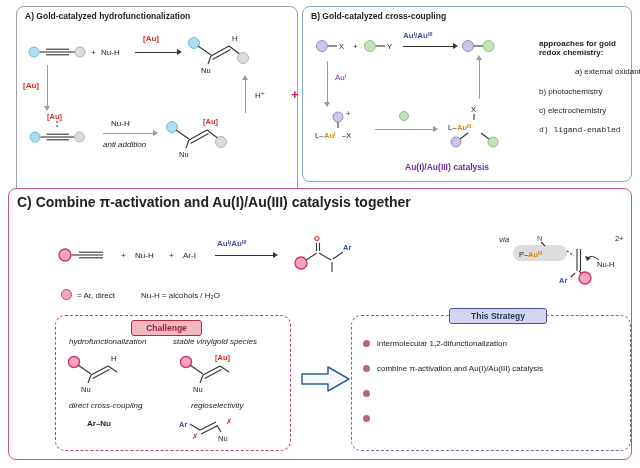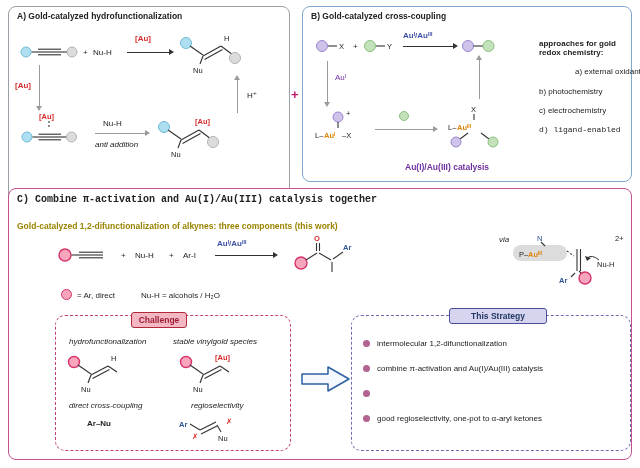--- a/index.html
+++ b/index.html
@@ -1,31 +1,31 @@
 <!DOCTYPE html>
 <html><head>
 <meta charset="utf-8">
 <style>
   * { margin:0; padding:0; box-sizing:border-box; }
   body { font-family:"Liberation Sans","DejaVu Sans",sans-serif; background:#ffffff; }
   .canvas { position:relative; width:640px; height:468px; background:#fff; overflow:hidden; }
   .panel { position:absolute; background:#fff; border-radius:8px; }
-  #panelA { left:8px;  top:6px;   width:282px; height:215px; border:1.5px solid #9aa0a6; }
+  #panelA { left:16px;  top:6px;   width:282px; height:215px; border:1.5px solid #9aa0a6; }
   #panelB { left:302px; top:6px;  width:330px; height:176px; border:1.5px solid #7fa8cc; }
   #panelC { left:8px;  top:188px; width:624px; height:272px; border:1.5px solid #c4538c; }
   .t { position:absolute; font-size:8px; color:#222; white-space:nowrap; line-height:1.15; }
   .b { font-weight:bold; }
   .it { font-style:italic; }
   .red { color:#d92b2b; }
   .purple { color:#7030a0; }
   .blue { color:#3f51a5; }
   .olive { color:#9a8400; }
   .magenta { color:#c2186b; }
   .s85 { font-size:8.5px; }
-  .s9 { font-size:10px;font-family:Liberation Mono, monospace; }
+  .s9 { font-size:14px; }
   .wrap { white-space:normal; }
   .circ { position:absolute; border-radius:50%; }
   .c-green { background:#c3e2ba; border:1px solid #8cc07e; }
   .c-pink  { background:#f7a6bb; border:1.4px solid #d6336c; }
   .harrow { position:absolute; height:1px; }
   .harrow.dark { background:#333; }
   .harrow.gray { background:#9a9a9a; }
   .harrow::after { content:""; position:absolute; right:-5px; top:-3px;
     border-top:3.5px solid transparent; border-bottom:3.5px solid transparent; }
   .harrow.dark::after { border-left:5px solid #333; }
@@ -181,21 +181,20 @@
       <div class="t b wrap" style="position:static;">approaches for gold redox chemistry:</div>
       <div class="t" style="position:static;margin-top:10px;margin-left:36px;">a) external oxidants</div>
       <div class="t" style="position:static;margin-top:10px;">b) photochemistry</div>
       <div class="t" style="position:static;margin-top:10px;">c) electrochemistry</div>
       <div class="t" style="position:static;margin-top:10px;font-family:Liberation Mono, monospace;">d) ligand-enabled</div>
     </div>
   </div>
 
   <div class="panel" id="panelC">
     <span class="t b s9" style="left:8px;top:5px;">C) Combine π-activation and Au(I)/Au(III) catalysis together</span>
-    <span class="t b olive s85" style="left:8px;top:33px;">Gold-catalyzed 1,2-difunctionalization of alkynes: three components (this work)</span>
 
     <svg style="left:48px;top:58px;" width="58" height="16" viewBox="0 0 58 16">
       <circle cx="8" cy="8" r="6" fill="#f7a6bb" stroke="#d6336c" stroke-width="1.4"></circle>
       <line x1="14.5" y1="8" x2="22" y2="8"></line>
       <line x1="22" y1="5.2" x2="46" y2="5.2"></line>
       <line x1="22" y1="8" x2="46" y2="8"></line>
       <line x1="22" y1="10.8" x2="46" y2="10.8"></line>
     </svg>
     <span class="t" style="left:112px;top:62px;">+</span>
     <span class="t" style="left:126px;top:62px;">Nu-H</span>
@@ -235,21 +234,21 @@
       <text x="86" y="38">Nu-H</text>
       <path d="M 88,31 Q 81,25 76,29" fill="none" stroke="#333" stroke-width="1"></path>
       <polygon points="74,27 80,29 76,32" fill="#333"></polygon>
     </svg>
 
     <div class="circ c-pink" style="left:52px;top:100px;width:11px;height:11px;"></div>
     <span class="t" style="left:68px;top:102px;">= Ar, direct</span>
     <span class="t" style="left:132px;top:102px;">Nu-H = alcohols / H₂O</span>
 
     <div class="dashedbox" id="challengeBox" style="left:46px;top:126px;width:236px;height:136px;"></div>
-    <div class="boxheader" id="challengeHeader" style="left:122px;top:123px;width:56px;">Challenge</div>
+    <div class="boxheader" id="challengeHeader" style="left:122px;top:131px;width:71px;">Challenge</div>
 
     <span class="t it" style="left:60px;top:148px;">hydrofunctionalization</span>
     <svg style="left:56px;top:162px;" width="60" height="44" viewBox="0 0 60 44">
       <circle cx="9" cy="11" r="5.5" fill="#f7a6bb" stroke="#d6336c" stroke-width="1.4"></circle>
       <line x1="13" y1="14" x2="26" y2="23"></line>
       <line x1="26" y1="24" x2="43" y2="15"></line>
       <line x1="27.5" y1="27.5" x2="44.5" y2="18.5"></line>
       <line x1="26" y1="24" x2="23" y2="32"></line>
       <text x="16" y="41">Nu</text>
       <line x1="43" y1="15" x2="52" y2="21"></line>
@@ -289,16 +288,15 @@
 
     <div class="dashedbox" id="strategyBox" style="left:342px;top:126px;width:280px;height:136px;"></div>
     <div class="boxheader" id="strategyHeader" style="left:440px;top:119px;width:98px;">This Strategy</div>
 
     <div class="dot" style="left:354px;top:151px;"></div>
     <span class="t" style="left:368px;top:150px;">intermolecular 1,2-difunctionalization</span>
     <div class="dot" style="left:354px;top:176px;"></div>
     <span class="t" style="left:368px;top:175px;">combine π-activation and Au(I)/Au(III) catalysis</span>
     <div class="dot" style="left:354px;top:201px;"></div>
     <div class="dot" style="left:354px;top:226px;"></div>
-    <span class="t" style="left:368px;top:225px;">good regioselectivity, one-pot to α-aryl ketones</span>
   </div>
 
 </div>
 
 </body></html>

